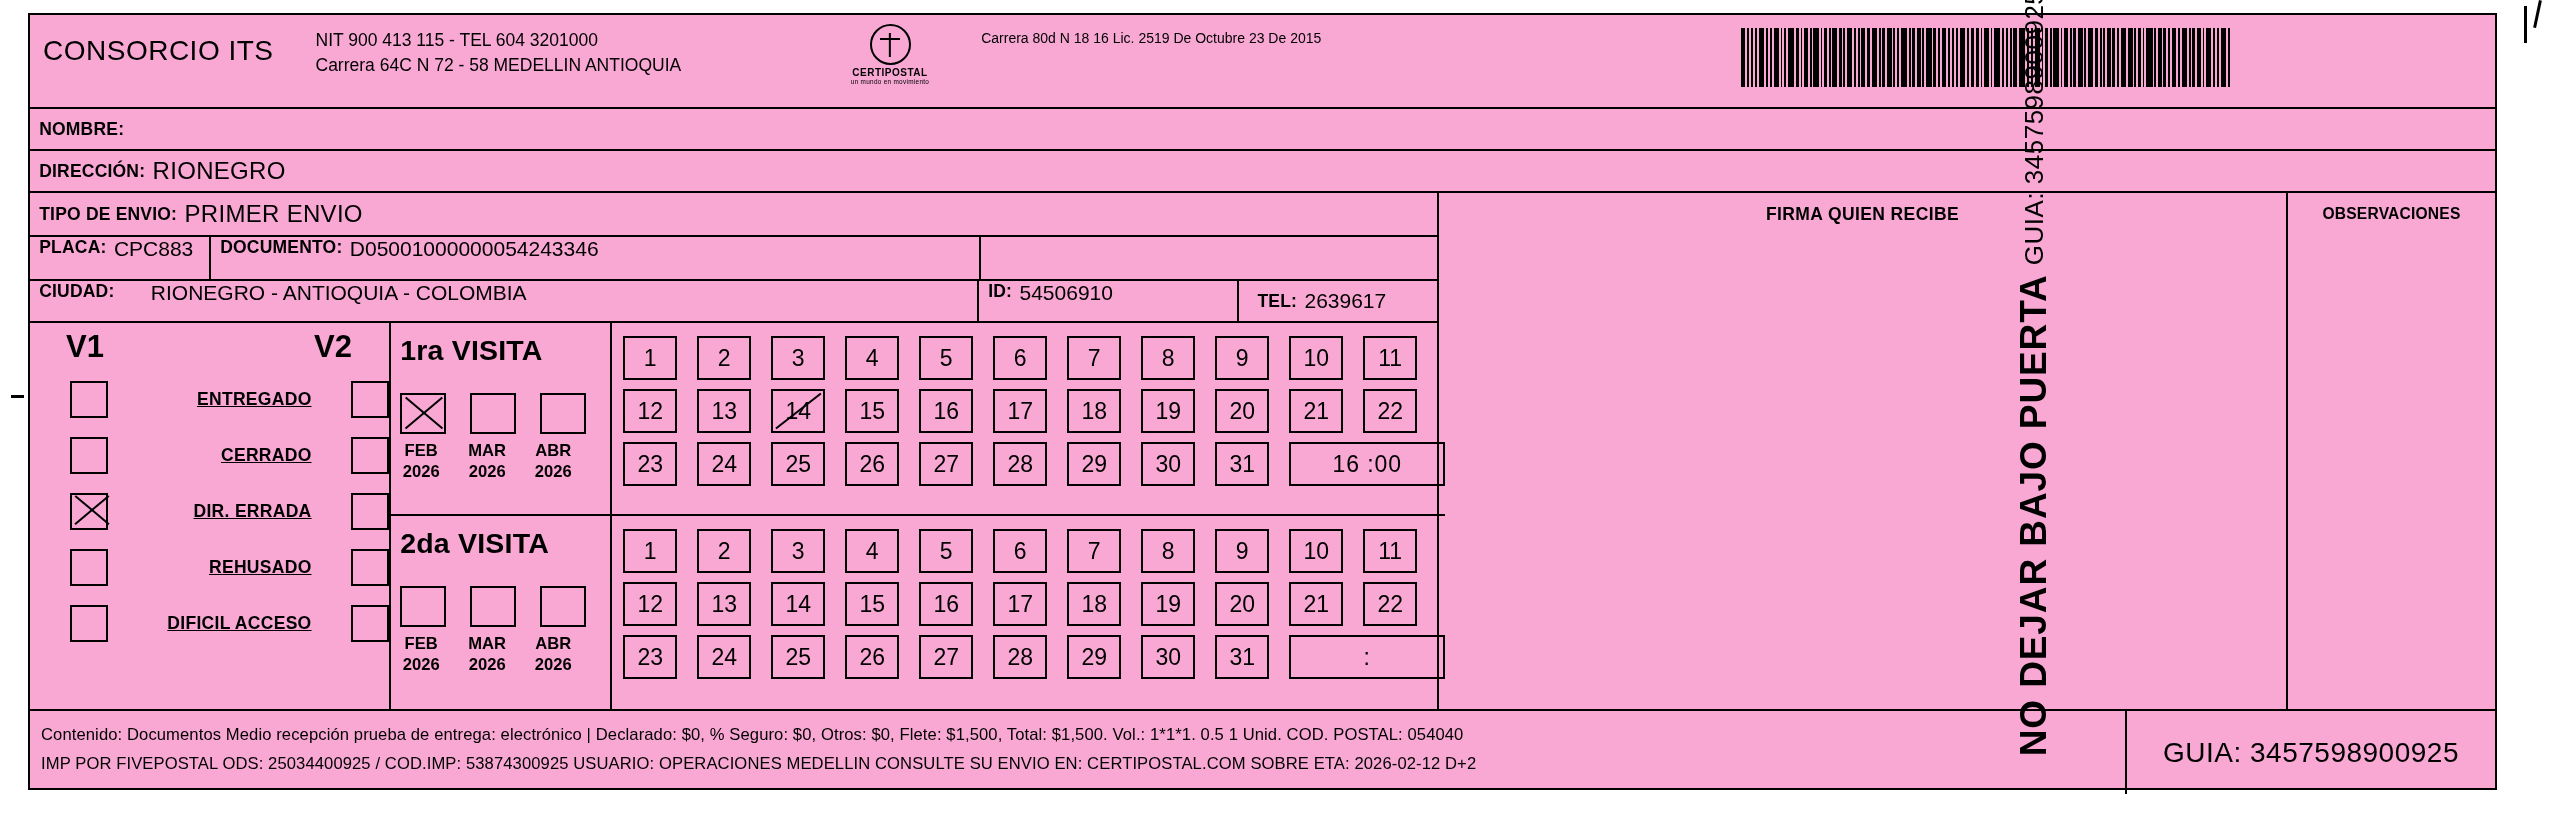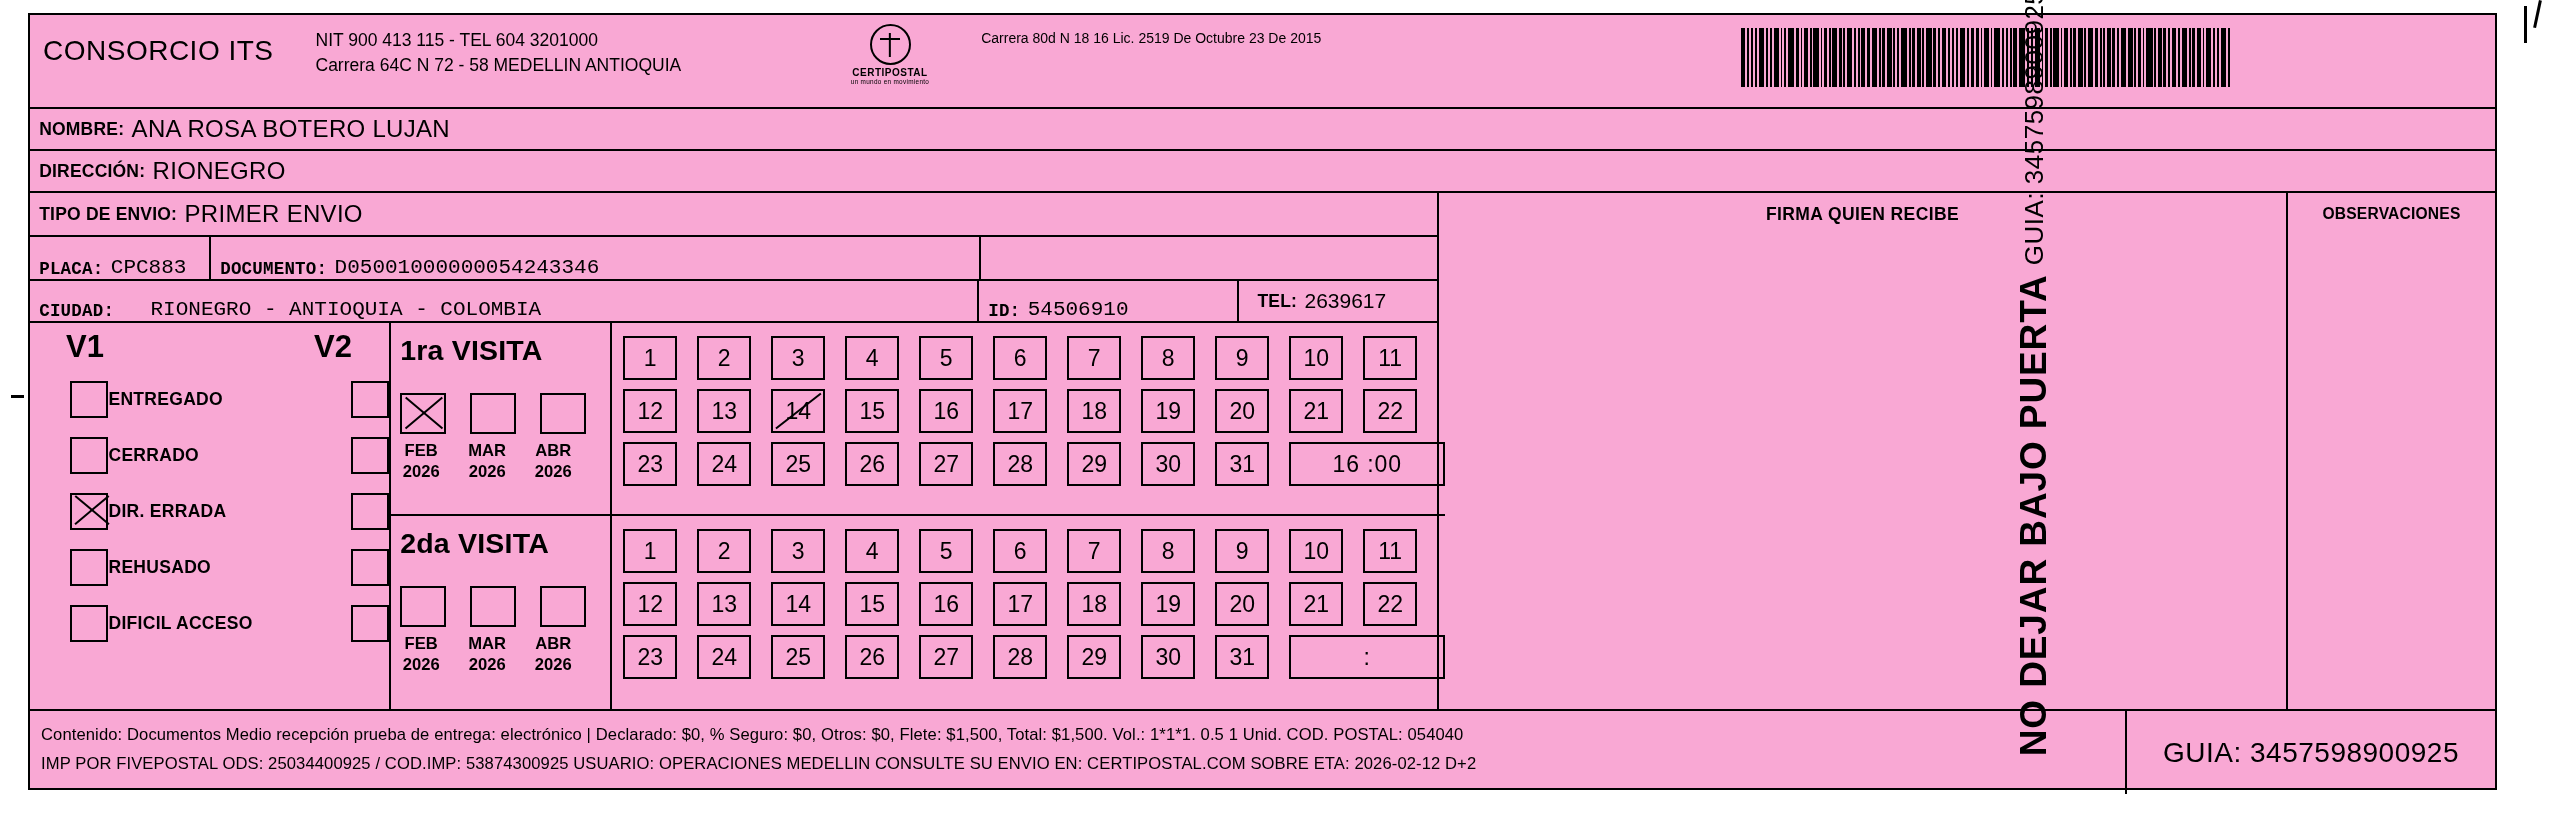--- a/index.html
+++ b/index.html
@@ -23,21 +23,21 @@
   .barcode{height:59px;display:flex;align-items:flex-end;}
   .barcode i{display:block;height:59px;background:#000;margin-right:1.8px;}
   
   .row{border-bottom:2.3px solid #000;display:flex;align-items:center;}
   .r-nombre{height:40px;}
   .r-dir{height:40px;}
   .r-tipo{height:42px;}
   .lbl{font-size:17.5px;font-weight:bold;padding-left:9.2px;letter-spacing:0.2px;}
   .val{font-size:24px;padding-left:7.4px;letter-spacing:0.3px;}
   .val-sm{font-size:21px;padding-left:7.4px;}
-  .cellbox{border-right:2.3px solid #000;display:flex;align-items:flex-end;font-family:Liberation Mono, monospace;}
+  .cellbox{border-right:2.3px solid #000;display:flex;align-items:flex-start;}
   
   .midwrap{display:flex;}
   .leftcol{width:1407px;border-right:2.3px solid #000;}
   .firmacol{flex:1;border-right:2.3px solid #000;display:flex;flex-direction:column;}
   .firma-head{height:42px;display:flex;align-items:center;justify-content:center;font-size:17.5px;font-weight:bold;letter-spacing:0.4px;border-bottom:0;}
   .obscol{width:207px;display:flex;flex-direction:column;}
   .obs-head{height:42px;display:flex;align-items:center;justify-content:center;font-size:15.6px;font-weight:bold;letter-spacing:0.2px;}
   .r-placa{height:42px;border-bottom:2.3px solid #000;display:flex;align-items:center;}
   .r-ciudad{height:40px;border-bottom:2.8px solid #000;display:flex;align-items:center;}
   
@@ -46,21 +46,21 @@
   .vhead{display:flex;height:48px;align-items:center;font-size:31px;font-weight:bold;}
   .vhead .v1{width:110px;text-align:center;}
   .vhead .v2{width:110px;text-align:center;margin-left:138px;}
   .statrow{display:flex;align-items:center;height:56px;}
   .cb{width:39px;height:33px;border:2.3px solid #000;position:relative;}
   .cb.checked:before,.cb.checked:after{content:"";position:absolute;left:-1.8px;top:14.7px;width:44px;height:2.3px;background:#000;}
   .cb.checked:before{transform:rotate(40deg);}
   .cb.checked:after{transform:rotate(-40deg);}
   .cb1{margin-left:40px;}
   .cb2{margin-left:39px;}
-  .stxt{width:230px;text-align:left;font-size:17.5px;font-weight:bold;letter-spacing:0.3px;}
+  .stxt{width:230px;text-align:right;font-size:17.5px;font-weight:bold;letter-spacing:0.3px;text-decoration:underline;}
   .vismid{width:235px;border-right:2.3px solid #000;}
   .visblk{height:193px;border-bottom:2.3px solid #000;padding-left:9.2px;box-sizing:border-box;}
   .visblk:last-child{border-bottom:0;}
   .vistitle{font-size:28.5px;font-weight:bold;padding-top:11px;letter-spacing:0.2px;}
   .monthrow{display:flex;margin-top:26px;}
   .mbox{width:42px;height:37px;border:2.3px solid #000;margin-right:24px;position:relative;}
   .mbox.checked:before,.mbox.checked:after{content:"";position:absolute;left:-1.8px;top:16.6px;width:48px;height:2.3px;background:#000;}
   .mbox.checked:before{transform:rotate(40deg);}
   .mbox.checked:after{transform:rotate(-40deg);}
   .mlabels{display:flex;margin-top:5.5px;}
@@ -213,21 +213,20 @@
             <i style="width: 2.8px;"></i>
             <i style="width: 1.8px;"></i>
             <i style="width: 5.5px;"></i>
             <i style="width: 1.8px;"></i>
           </div>
       </div>
     </div>
 
     <div class="row r-nombre">
       <span class="lbl">NOMBRE:</span>
-      <span class="val">ANA ROSA BOTERO LUJAN</span>
     </div>
 
     <div class="row r-dir">
       <span class="lbl">DIRECCIÓN:</span>
       <span class="val">RIONEGRO</span>
     </div>
 
     <div class="midwrap">
       <div class="leftcol">
 

